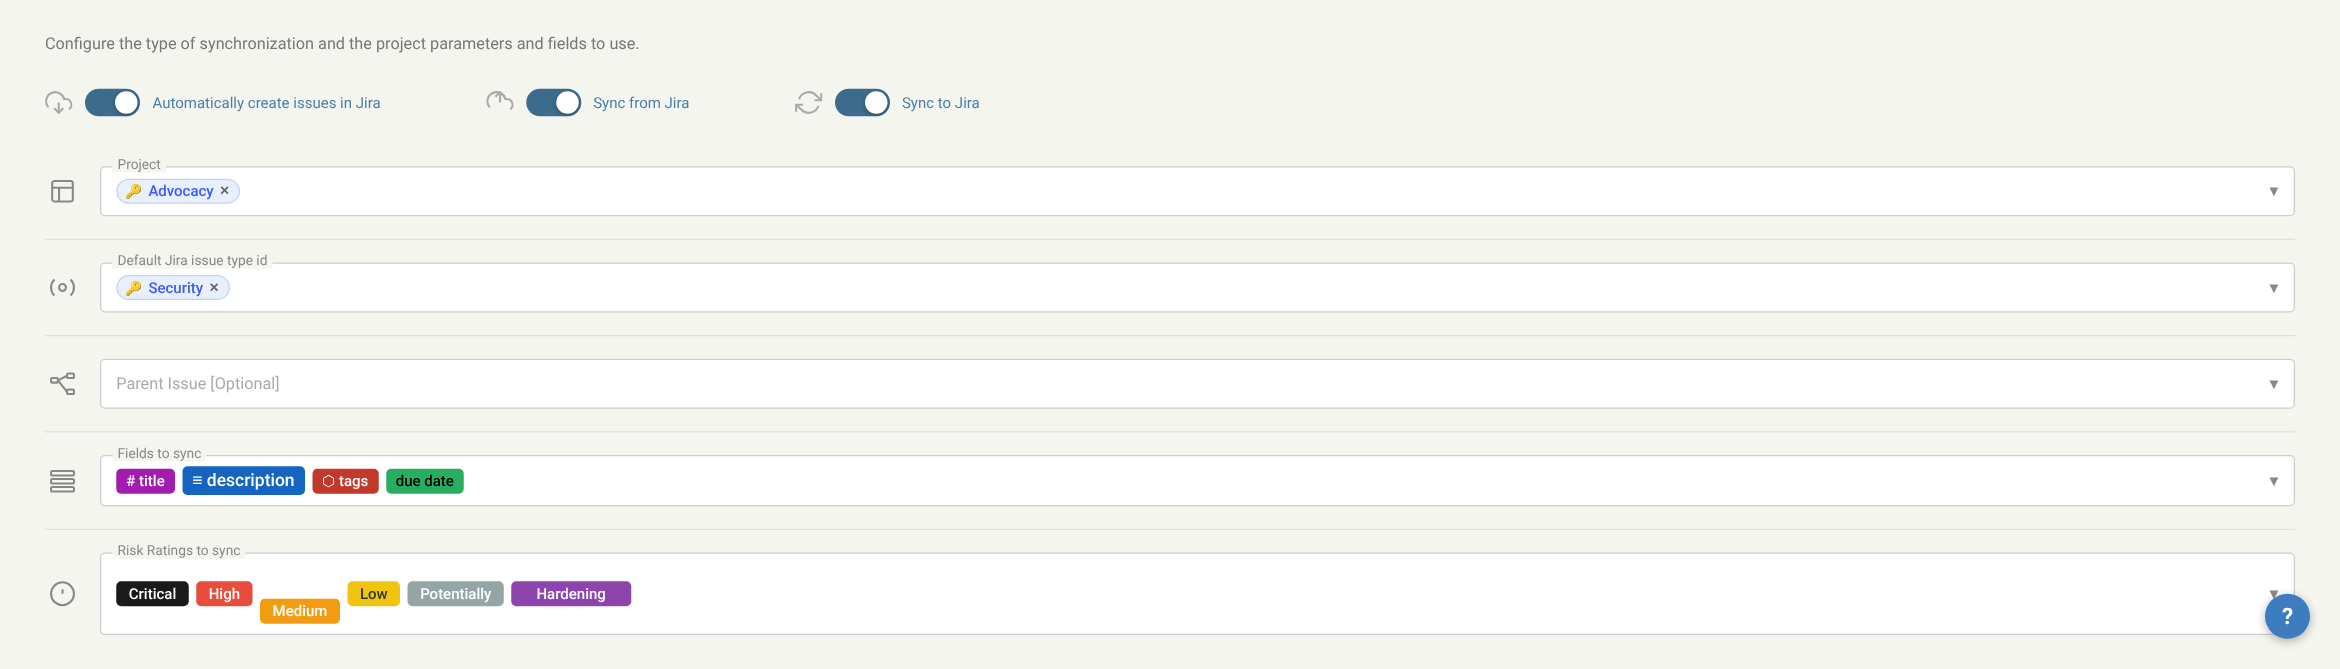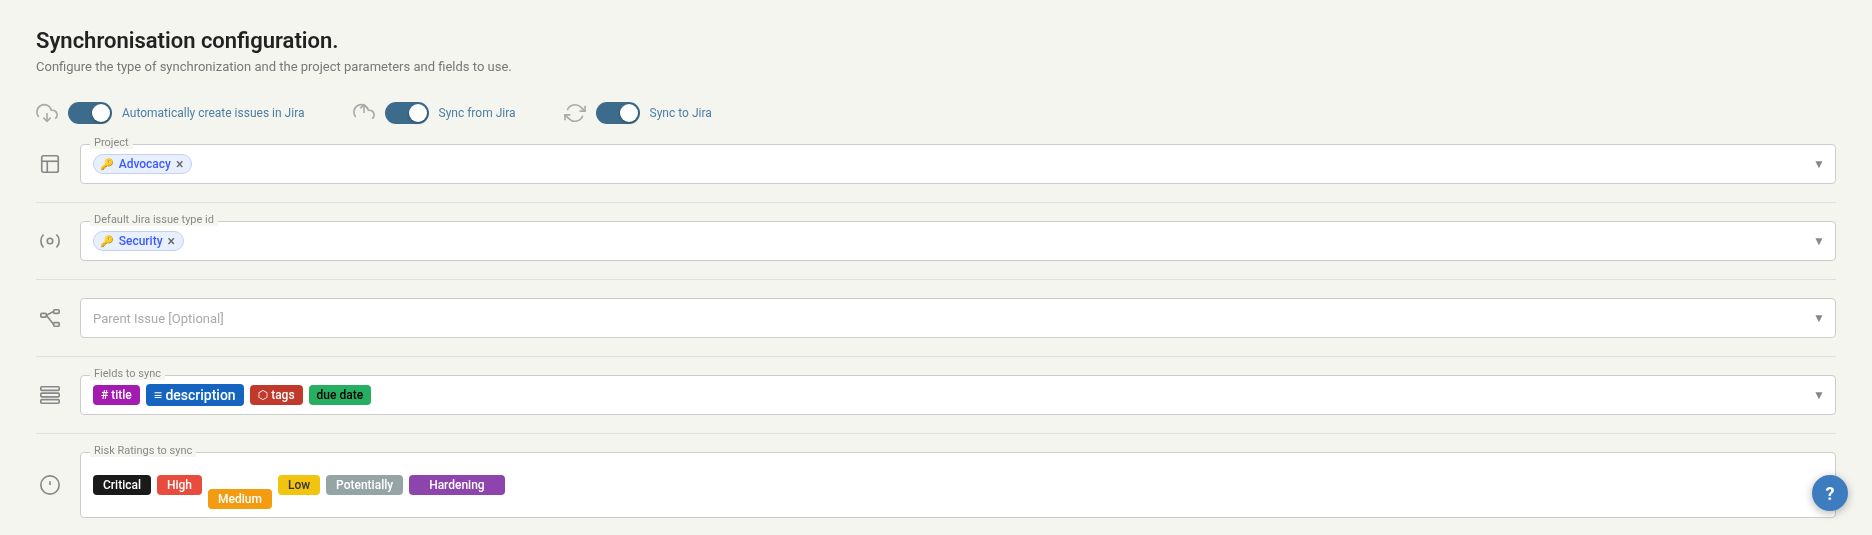--- a/index.html
+++ b/index.html
@@ -23,22 +23,22 @@
     }
     .page-subtitle {
       font-size: 13px;
       color: #777;
       margin-bottom: 28px;
     }
     
     .toggle-row {
       display: flex;
       align-items: flex-end;
-      gap: 48px;
-      margin-bottom: 20px;
+      gap: 84px;
+      margin-bottom: 40px;
     }
     .toggle-item {
       display: flex;
       align-items: center;
       gap: 10px;
     }
     .toggle-icon {
       width: 22px;
       height: 22px;
       color: #aaa;
@@ -251,21 +251,20 @@
       border: none;
       border-top: 1px solid #e0e0e0;
       margin: 6px 0 18px 0;
     }
   </style>
 </head>
 <body>
 
 <div class="main-content">
 
-  <h1 class="page-title">Synchronisation configuration.</h1>
   <p class="page-subtitle">Configure the type of synchronization and the project parameters and fields to use.</p>
 
   <div class="toggle-row">
 
     <div class="toggle-item">
       <span class="toggle-icon">
         <svg width="22" height="22" viewBox="0 0 24 24" fill="none" stroke="#aaa" stroke-width="1.8">
           <polyline points="8 17 12 21 16 17"></polyline>
           <line x1="12" y1="12" x2="12" y2="21"></line>
           <path d="M20.88 18.09A5 5 0 0 0 18 9h-1.26A8 8 0 1 0 3 16.29"></path>

